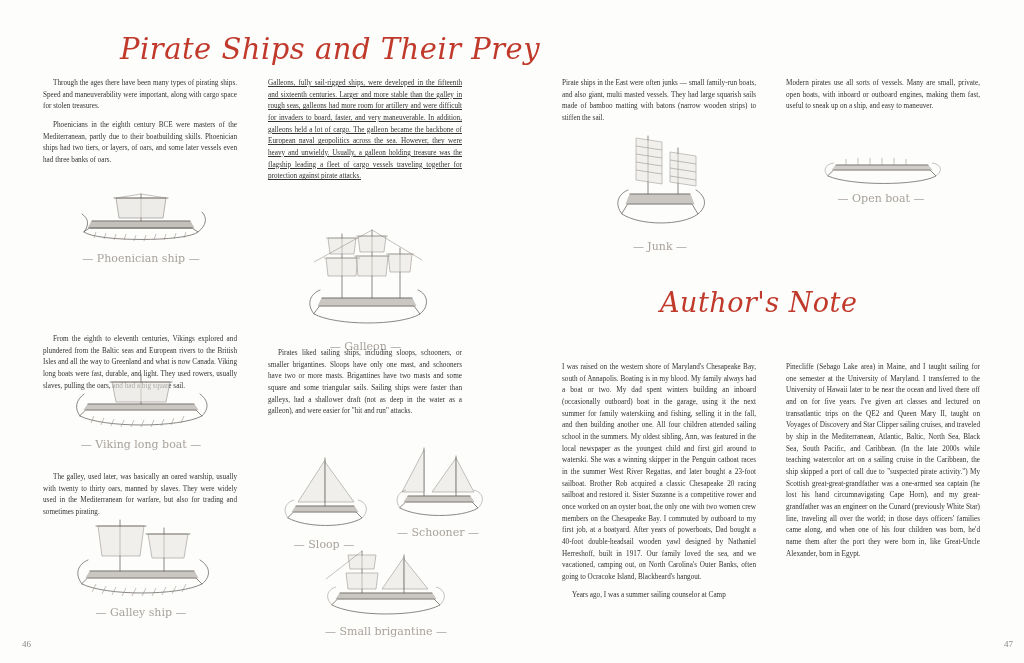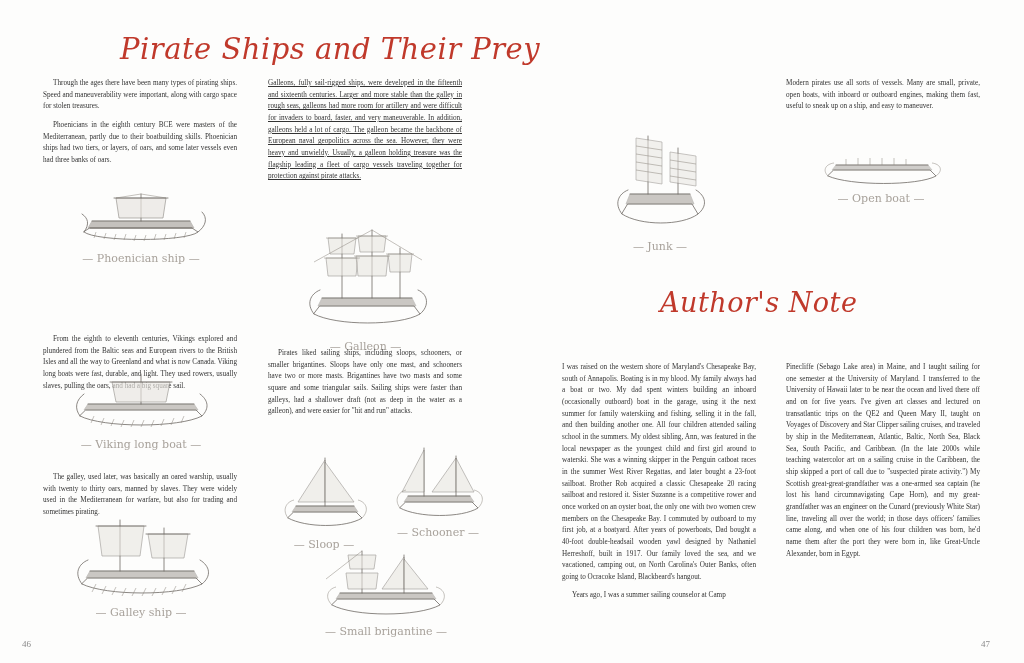--- a/index.html
+++ b/index.html
@@ -82,21 +82,21 @@
   }
 
   
   .folio {
     position: absolute;
     font-family: "Liberation Serif", serif;
     font-size: 9px;
     color: #8a8a8a;
   }
   #folio-left { left: 22px; bottom: 14px; }
-  #folio-right { right: 34px; bottom: 14px; text-align: right; }
+  #folio-right { right: 11px; bottom: 14px; text-align: right; }
 
   .ship-ink { stroke: #6f6a64; fill: none; stroke-width: 0.8; stroke-linecap: round; }
   .ship-ink-thin { stroke: #8a847d; fill: none; stroke-width: 0.5; }
   .hull { fill: #8d8780; stroke: #6f6a64; stroke-width: 0.7; }
   .sail { fill: #e9e6e1; stroke: #6f6a64; stroke-width: 0.7; }
 </style>
 </head>
 <body>
 
 <div class="page">
@@ -272,20 +272,23 @@
       <path class="sail" d="M50 28 L82 28 L80 44 L52 44 Z" opacity="0.6"></path>
       <path class="sail" d="M108 12 L108 44 L86 44 Z" opacity="0.6"></path>
       <path class="sail" d="M108 14 L108 44 L132 44 Z" opacity="0.6"></path>
       <path class="ship-ink-thin" d="M36 60 C28 52 32 44 40 42"></path>
       <path class="ship-ink-thin" d="M144 60 C152 52 148 44 140 42"></path>
       <path class="ship-ink-thin" d="M66 6 L30 34"></path>
     </svg>
     <div class="caption">— Small brigantine —</div>
   </div>
 
+  <div class="col" id="col3">
+    <p class="noindent">Pirate ships in the East were often junks — small family-run boats, and also giant, multi masted vessels. They had large squarish sails made of bamboo matting with batons (narrow wooden strips) to stiffen the sail.</p>
+  </div>
 
   <div class="figure" style="left:600px; top:128px; width:120px;">
     <svg width="120" height="110" viewBox="0 0 120 110">
       <path class="ship-ink" d="M22 86 C40 98 82 98 98 86 L92 76 L28 76 Z"></path>
       <path class="hull" d="M26 76 L94 76 L90 66 L30 66 Z" opacity="0.45"></path>
       <path class="ship-ink" d="M30 66 L90 66"></path>
       <path class="ship-ink" d="M22 86 C14 76 18 66 28 62"></path>
       <path class="ship-ink" d="M98 86 C108 78 106 68 96 62"></path>
       <path class="ship-ink" d="M48 66 L48 8"></path>
       <path class="ship-ink" d="M78 66 L78 20"></path>

